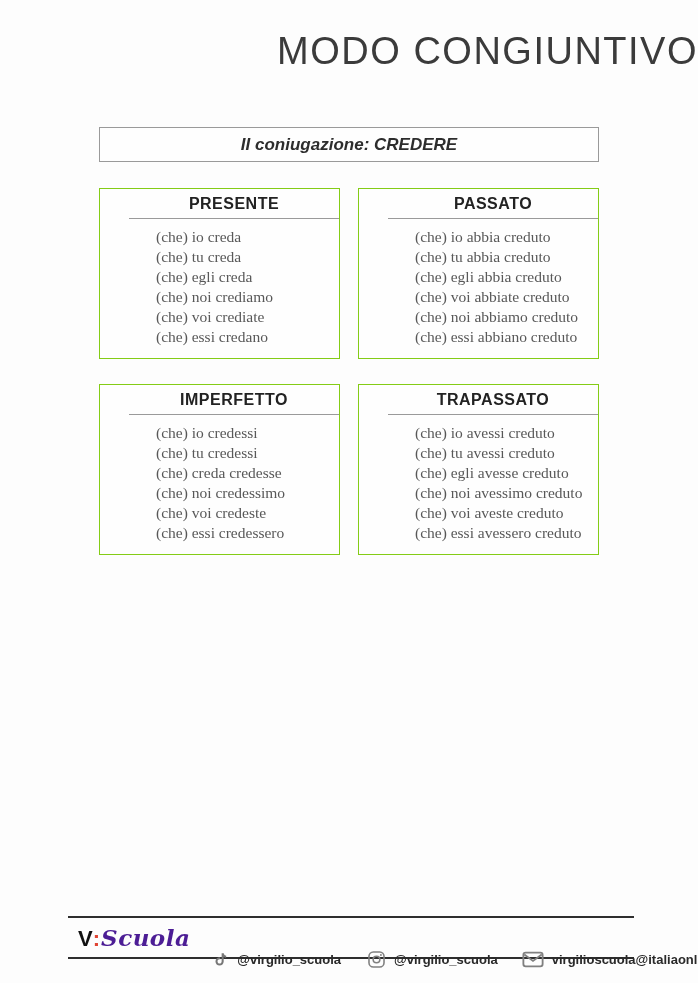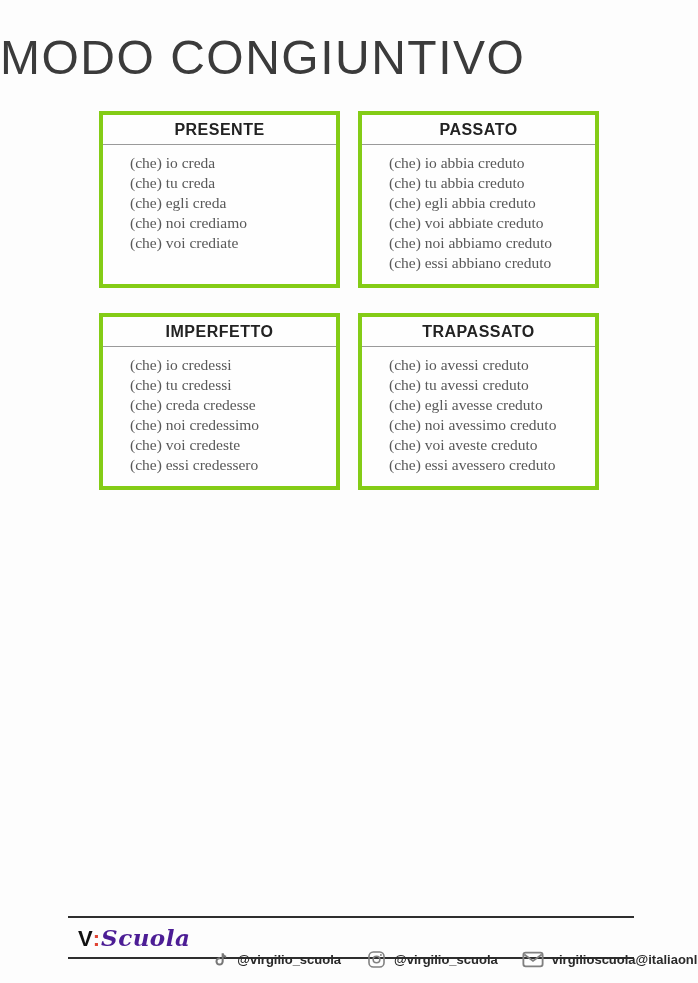--- a/index.html
+++ b/index.html
@@ -7,22 +7,22 @@
   body {
     width: 698px; height: 983px;
     background: #fdfdfd;
     font-family: "Liberation Sans", sans-serif;
     position: relative;
     overflow: hidden;
     color: #333;
   }
   .page-title {
     padding-top: 30px;
-    text-align: left;
-    font-size: 48px;
+    text-align: right;
+    font-size: 38px;
     font-weight: 300;
     letter-spacing: 1.5px;
     color: #3b3b3b;
     white-space: nowrap;
   }
   .content { width: 500px; margin: 0 auto; }
   .subtitle-box {
     margin-top: 54px;
     border: 1px solid #9a9a9a;
     background: #fefefe;
@@ -32,21 +32,21 @@
     font-size: 17px;
     color: #2d2d2d;
   }
   .grid {
     margin-top: 26px;
     display: grid;
     grid-template-columns: 1fr 1fr;
     column-gap: 18px;
     row-gap: 25px;
   }
-  .cbox { border: 4px solid #84cc16; background: #fefefe; }
+  .cbox { border: 1px solid #84cc16; background: #fefefe; padding-left: 29px; }
   .cbox-header {
     height: 30px;
     border-bottom: 1px solid #9a9a9a;
     display: flex; align-items: center; justify-content: center;
     font-weight: bold; font-size: 16px; letter-spacing: 0.5px;
     color: #222;
   }
   .cbox-list { padding: 8px 6px 11px 27px; font-family: Liberation Serif, serif; }
   .cbox-row { font-size: 15.5px; line-height: 20px; color: #585858; }
   .footer {
@@ -73,31 +73,35 @@
   .social-text { font-weight: bold; font-size: 13px; color: #2a2a2a; white-space: nowrap; }
   .icon { display: inline-flex; align-items: center; }
 </style>
 </head>
 <body>
 
 <h1 class="page-title">MODO CONGIUNTIVO</h1>
 
 <div class="content">
 
+  <div class="subtitle-box">
+    <span>II coniugazione: CREDERE</span>
+  </div>
 
   <div class="grid">
 
     <div class="cbox">
       <div class="cbox-header">PRESENTE</div>
       <div class="cbox-list">
         <div class="cbox-row">(che) io creda</div>
         <div class="cbox-row">(che) tu creda</div>
         <div class="cbox-row">(che) egli creda</div>
         <div class="cbox-row">(che) noi crediamo</div>
         <div class="cbox-row">(che) voi crediate</div>
+        <div class="cbox-row">(che) essi credano</div>
       </div>
     </div>
 
     <div class="cbox">
       <div class="cbox-header">PASSATO</div>
       <div class="cbox-list">
         <div class="cbox-row">(che) io abbia creduto</div>
         <div class="cbox-row">(che) tu abbia creduto</div>
         <div class="cbox-row">(che) egli abbia creduto</div>
         <div class="cbox-row">(che) voi abbiate creduto</div>

